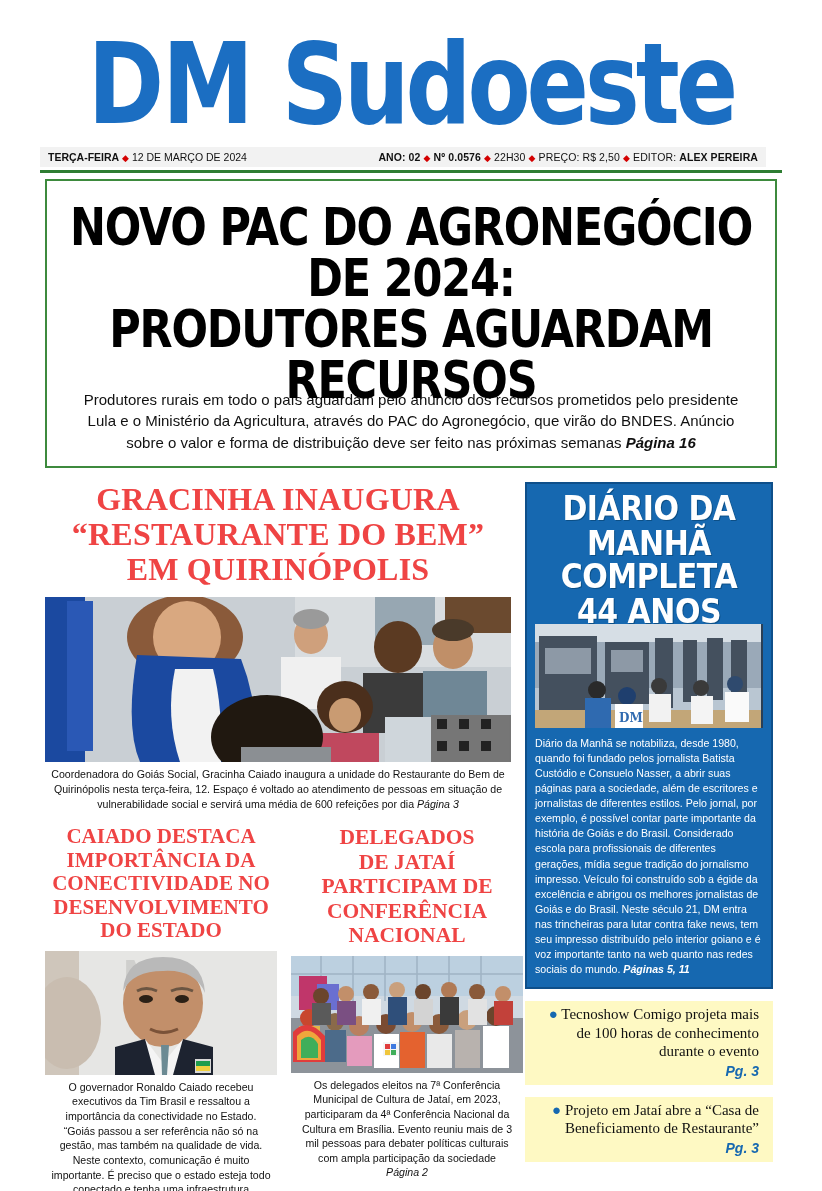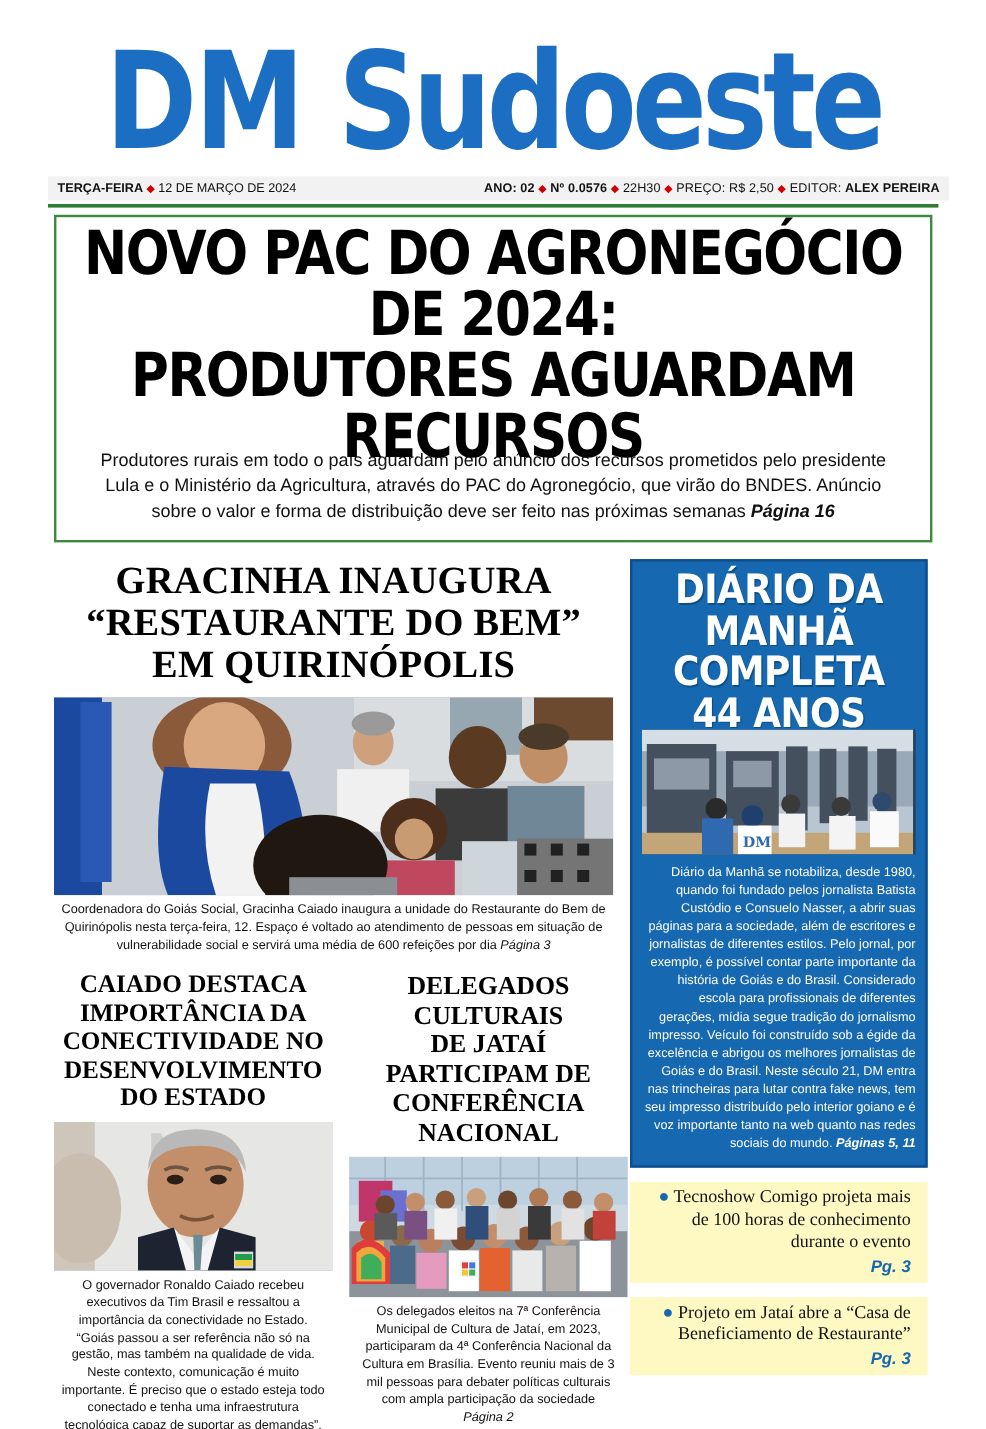--- a/index.html
+++ b/index.html
@@ -28,21 +28,21 @@
     line-height: 0.92;
     letter-spacing: -2px;
     color: #1b6ec2;
     transform: scaleY(1.22);
     transform-origin: center top;
     white-space: nowrap;
   }
   .masthead-title .sud { letter-spacing: -4px; }
 
   .dateline {
-    margin: 28px 31px 0 40px;
+    margin: 28px 56px 0 40px;
     background: #f2f2f2;
     height: 20px;
     display: flex;
     align-items: center;
     justify-content: space-between;
     padding: 0 8px;
     font-size: 10.5px;
     color: #111;
     white-space: nowrap;
   }
@@ -55,21 +55,21 @@
   .green-rule {
     margin: 3px 40px 0 40px;
     height: 3px;
     background: #2e7d32;
   }
 
   
   .lead-box {
     margin: 6px 45px 0 45px;
     border: 2px solid #3d8a3d;
-    padding: 6px 12px 12px 12px;
+    padding: 22px 12px 12px 12px;
     text-align: center;
     background: #fff;
   }
   .lead-head {
     font-family: "DejaVu Sans", sans-serif;
     font-weight: bold;
     font-size: 43px;
     line-height: 1.00;
     letter-spacing: -1.2px;
     color: #000;
@@ -93,21 +93,21 @@
     gap: 0;
   }
   .col-left { width: 480px; padding-right: 14px; }
   .col-right { width: 248px; }
 
   
   .serif-head {
     font-family: "Liberation Serif", serif;
     font-weight: bold;
     text-align: center;
-    color: #000000;
+    color: #ef4444;
     line-height: 1.10;
   }
 
   .h-gracinha { font-size: 32px; letter-spacing: 0.2px; }
 
   .photo {
     position: relative;
     overflow: hidden;
     background: #b9c3cc;
   }
@@ -145,21 +145,21 @@
     transform: scaleY(1.12);
     transform-origin: center top;
     margin-bottom: 10px;
     text-shadow: 1px 1px 0 #0c4f86;
   }
   .blue-photo { width: 100%; height: 104px; background:#2a3f55; position:relative; overflow:hidden; margin-bottom: 8px;}
   .blue-text {
     color: #ffffff;
     font-size: 10.6px;
     line-height: 1.42;
-    text-align: right;
+    text-align: left;
   }
   .blue-text i { font-weight: bold; font-style: italic; }
 
   .brief {
     background: #fef9c3;
     margin-top: 12px;
     padding: 4px 14px;
     text-align: right;
     font-family: "Liberation Serif", serif;
     font-size: 15px;
@@ -290,21 +290,20 @@
               <rect x="151" y="110" width="14" height="5" fill="#1f9d4d"></rect>
               <rect x="151" y="115" width="14" height="5" fill="#f0d040"></rect>
             </svg>
           </div>
           <div class="caption"><span>O governador Ronaldo Caiado recebeu executivos da Tim Brasil e ressaltou a importância da conectividade no Estado. “Goiás passou a ser referência não só na gestão, mas também na qualidade de vida. Neste contexto, comunicação é muito importante. É preciso que o estado esteja todo conectado e tenha uma infraestrutura tecnológica capaz de suportar as demandas”, afirmou. </span><i>Página 8</i></div>
         </div>
 
         <div class="sub-col-b">
           <div class="serif-head h-delegados">
             <div>DELEGADOS</div>
-            <div>CULTURAIS</div>
             <div>DE JATAÍ</div>
             <div>PARTICIPAM DE</div>
             <div>CONFERÊNCIA</div>
             <div>NACIONAL</div>
           </div>
           <div class="photo" style="margin-top:8px;width:232px;height:117px;">
             <svg viewBox="0 0 232 117" width="232" height="117" preserveAspectRatio="none">
               <rect width="232" height="117" fill="#cfd9e2"></rect>
               <rect x="0" y="0" width="232" height="40" fill="#bcd0e0"></rect>
               <g stroke="#9fb3c4" stroke-width="1.5">

